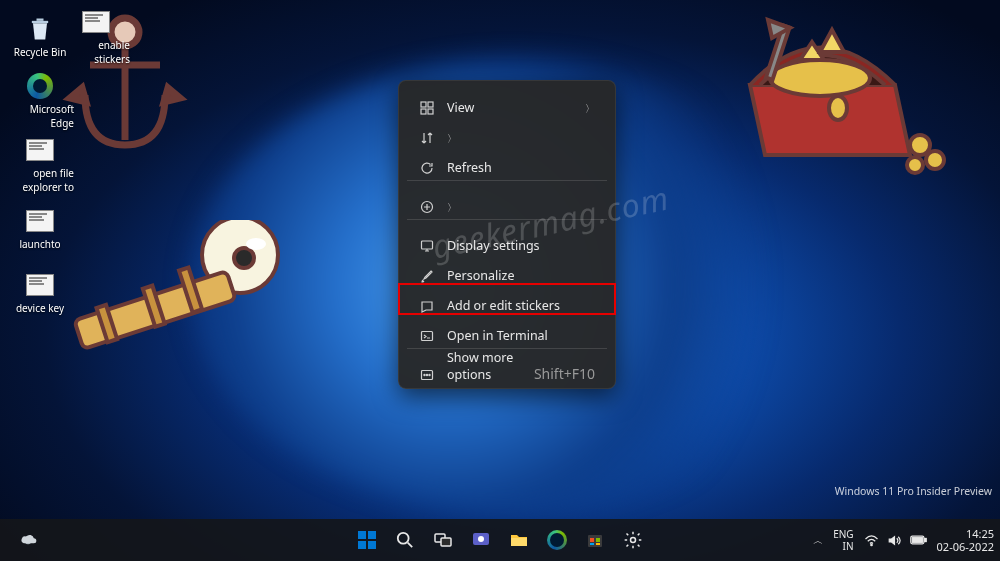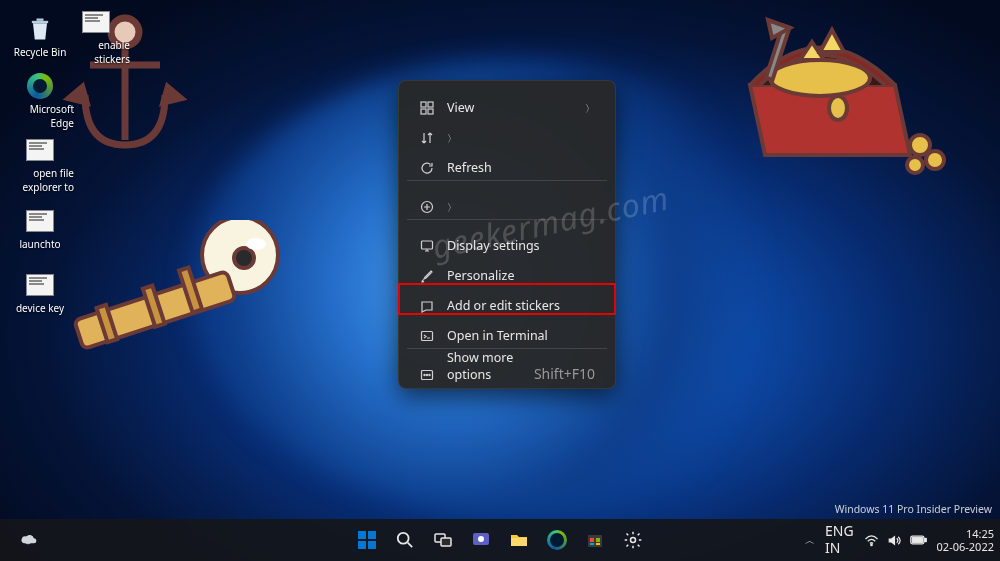--- a/index.html
+++ b/index.html
@@ -32,32 +32,32 @@
 .context-menu { position: absolute; top: 80px; left: 398px; width: 218px; background: rgba(40,40,40,0.96); border-radius: 8px; padding: 5px 0; color: #e8e8e8; font-size: 12.5px; box-shadow: 0 8px 24px rgba(0,0,0,0.6); border: 1px solid rgba(80,80,80,0.4); }
 .cm-item { height: 30px; display: flex; align-items: flex-end; padding: 0 20px; gap: 12px; cursor: pointer; position: relative; }
 .cm-icon { width: 16px; height: 16px; display: flex; align-items: center; justify-content: center; color: #d0d0d0; }
 .cm-label { flex: 1; }
 .cm-accel { color: #999; font-size: 14px; }
 .cm-sep { height: 1px; background: rgba(120,120,120,0.35); margin: 4px 8px; }
 .cm-chevron { color: #d0d0d0; font-size: 10px; }
 .cm-highlight { outline: 2px solid #e60000; outline-offset: -1px; }
 
 
-.build-info { position: absolute; bottom: 44px; right: 8px; text-align: right; color: rgba(255,255,255,0.78); font-size: 10.5px; line-height: 1.4; }
+.build-info { position: absolute; bottom: 62px; right: 8px; text-align: right; color: rgba(255,255,255,0.78); font-size: 10.5px; line-height: 1.4; }
 .wm { position: absolute; top: 200px; left: 430px; color: rgba(255,255,255,0.18); font-size: 32px; font-style: italic; transform: rotate(-12deg); pointer-events: none; letter-spacing: 1px; }
 
 
 .taskbar { position: absolute; bottom: 0; left: 0; right: 0; height: 42px; background: rgba(20,22,26,0.92); display: flex; align-items: center; padding: 0 10px; }
 .tb-left { position: absolute; left: 10px; display: flex; align-items: center; }
 .tb-center { position: absolute; left: 50%; transform: translateX(-50%); display: flex; align-items: center; gap: 2px; }
 .tb-right { position: absolute; right: 6px; display: flex; align-items: center; gap: 10px; color: #e8e8e8; font-size: 10px; }
 .tb-btn { width: 36px; height: 36px; display: flex; align-items: center; justify-content: center; border-radius: 4px; cursor: pointer; }
 
 .tray-icons { display: flex; align-items: center; gap: 8px; }
-.lang { text-align: left; line-height: 1.2; font-size: 14px; }
+.lang { text-align: right; line-height: 1.2; font-size: 10px; }
 .clock { text-align: right; line-height: 1.2; font-size: 11px; }
 .tray-chevron { font-size: 10px; }
 </style>
 </head>
 <body>
 
 <div class="wallpaper"></div>
 
 <svg class="sticker-anchor" viewBox="0 0 130 150">
   <g stroke="#6b3a36" stroke-width="7" fill="#e6c9b8">

